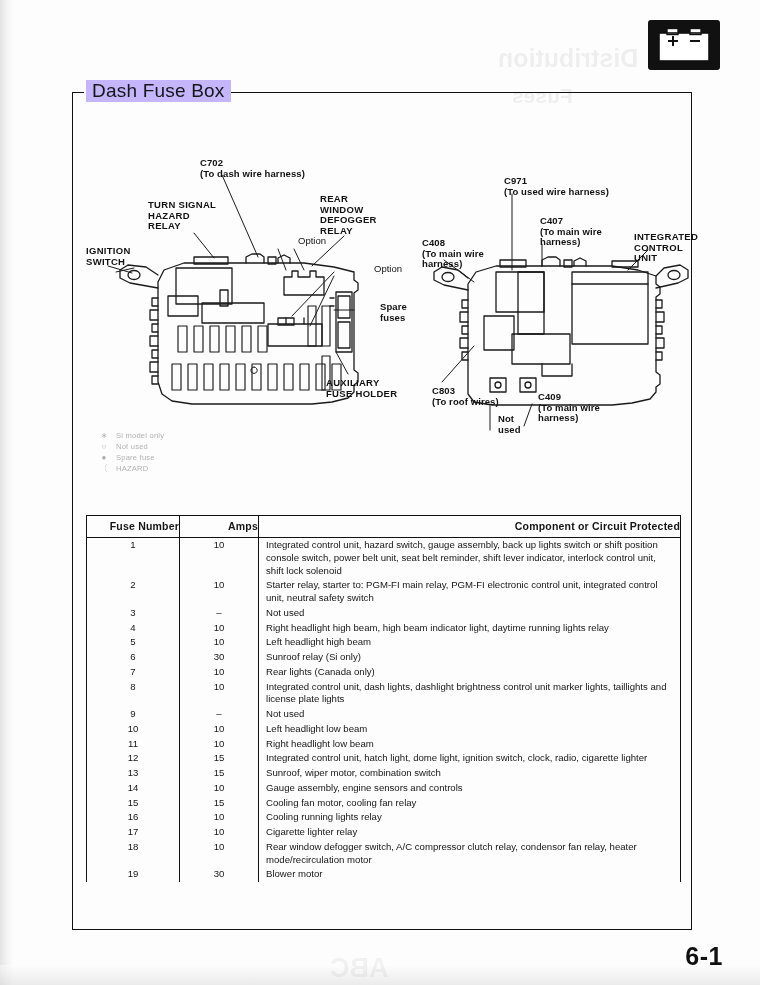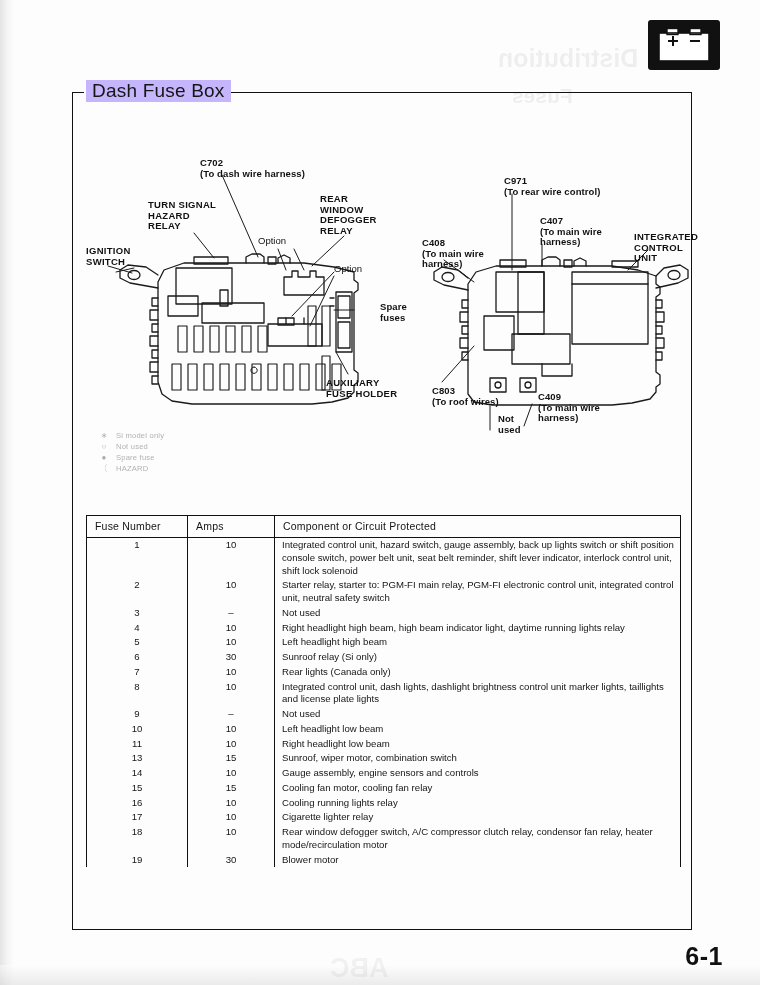--- a/index.html
+++ b/index.html
@@ -125,20 +125,21 @@
   }
   .lbl.plain {
     font-size: 9.5px;
     font-weight: 600;
     letter-spacing: .1px;
     margin-left: 20px;
   }
   .lbl.light {
     font-size: 9.5px;
     font-weight: 400;
+    margin-left: 40px;
   }
 
   
   .legend {
     position: absolute;
     left: 96px;
     top: 430px;
     opacity: .34;
   }
   .legend-row {
@@ -167,23 +168,23 @@
     color: #151515;
   }
   .fuse-table th,
   .fuse-table td {
     border: 1.2px solid #111;
     padding: 0;
     vertical-align: top;
   }
   .fuse-table thead th {
     font-size: 10.5px;
-    font-weight: 400;
-    padding: 4px 0 5px 8px;
-    text-align: left;
+    font-weight: 700;
+    padding: 4px 0 5px 0;
+    text-align: right;
     letter-spacing: .2px;
   }
   .col-num { width: 92px; }
   .col-amp { width: 78px; }
   .col-desc { width: auto; }
 
   .fuse-table tbody td {
     border-top: none;
     border-bottom: none;
     padding: 1px 0 1px 0;
@@ -396,21 +397,21 @@
 WINDOW
 DEFOGGER
 RELAY</div>
   <div class="lbl light" style="left:186px; top:116px;">Option</div>
   <div class="lbl light" style="left:262px; top:144px;">Option</div>
   <div class="lbl plain" style="left:288px; top:182px;">Spare
 fuses</div>
   <div class="lbl bold" style="left:254px; top:258px;">AUXILIARY
 FUSE HOLDER</div>
   <div class="lbl plain" style="left:412px; top:56px;">C971
-(To rear wire control)</div>
+(To used wire harness)</div>
   <div class="lbl plain" style="left:448px; top:96px;">C407
 (To main wire
 harness)</div>
   <div class="lbl plain" style="left:330px; top:118px;">C408
 (To main wire
 harness)</div>
   <div class="lbl bold" style="left:562px; top:112px;">INTEGRATED
 CONTROL
 UNIT</div>
   <div class="lbl plain" style="left:340px; top:266px;">C803
@@ -499,20 +500,25 @@
         <td class="cell-num">10</td>
         <td class="cell-amp">10</td>
         <td class="cell-desc">Left headlight low beam</td>
       </tr>
       <tr>
         <td class="cell-num">11</td>
         <td class="cell-amp">10</td>
         <td class="cell-desc">Right headlight low beam</td>
       </tr>
       <tr>
+        <td class="cell-num">12</td>
+        <td class="cell-amp">15</td>
+        <td class="cell-desc">Integrated control unit, hatch light, dome light, ignition switch, clock, radio, cigarette lighter</td>
+      </tr>
+      <tr>
         <td class="cell-num">13</td>
         <td class="cell-amp">15</td>
         <td class="cell-desc">Sunroof, wiper motor, combination switch</td>
       </tr>
       <tr>
         <td class="cell-num">14</td>
         <td class="cell-amp">10</td>
         <td class="cell-desc">Gauge assembly, engine sensors and controls</td>
       </tr>
       <tr>

